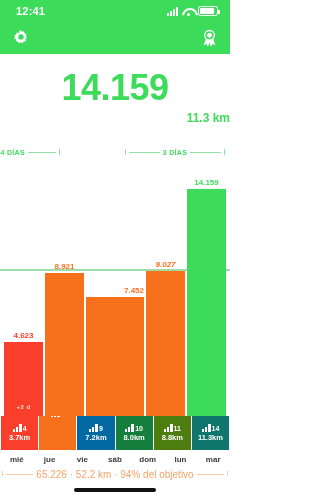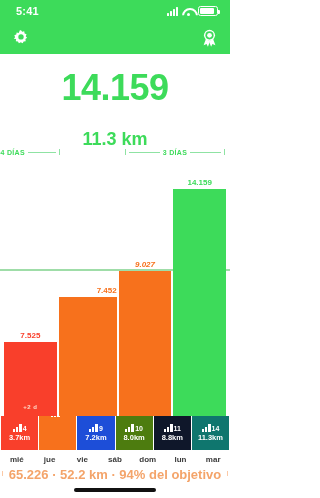--- a/index.html
+++ b/index.html
@@ -51,21 +51,21 @@
   }
   .iconbtn{ width:24px; height:24px; display:flex; align-items:center; justify-content:center; }
   .iconbtn svg{ display:block; }
 
   
   .totals{ padding-top:16px; text-align:center; }
   .steps{
     color:#3ddb5a; font-size:36px; font-weight:bold; letter-spacing:-.5px; line-height:1;
   }
   .dist{
-    color:#3ddb5a; font-size:18px; font-weight:bold; margin-top:23px;
+    color:#3ddb5a; font-size:12px; font-weight:bold; margin-top:5px;text-align:right;
   }
 
   
   .chart{
     position:absolute; left:0; right:0; top:146px; bottom:82px;
   }
   .brackets{ position:relative; height:14px; }
   .bracket{
     position:absolute; top:0; height:12px;
     display:flex; align-items:center; gap:3px;
@@ -133,34 +133,34 @@
   }
 
   
   .summary{
     position:absolute; left:0; right:0; bottom:18px; height:12px;
     display:flex; align-items:center; gap:3px; padding:0 2px;
   }
   .summary .ln{ flex:1; height:1px; background:#fcc9a6; }
   .summary .tick{ width:1px; height:5px; background:#fcc9a6; align-self:flex-start; margin-top:3px; }
   .summary .txt{
-    font-size:13px; font-weight:bold; color:#f4a46a; white-space:nowrap;
+    font-size:10px; font-weight:normal; color:#f4a46a; white-space:nowrap;
   }
 
   
   .home{
     position:absolute; bottom:6px; left:50%; transform:translateX(-50%);
     width:82px; height:4px; border-radius:2px; background:#111;
   }
 </style>
 </head>
 <body>
 
 <div class="statusbar">
-  <div class="sb-time">5:41</div>
+  <div class="sb-time">12:41</div>
   <div class="sb-right">
     <div class="bars">
         <i></i>
         <i></i>
         <i></i>
         <i></i>
       </div>
     <div class="wifi"></div>
     <div class="batt">
         <span></span>
@@ -205,26 +205,30 @@
       <span class="lbl">3 DÍAS</span>
       <span class="line"></span>
       <span class="tickR"></span>
     </div>
   </div>
 
   <div class="plot">
     <div class="goalline"></div>
     <div class="bars-row" id="bars-row">
         <div class="bar-col">
-          <div class="bar-val" style="color: rgb(249, 63, 43);">7.525</div>
+          <div class="bar-val" style="color: rgb(249, 63, 43);">4.623</div>
           <div class="bar-rect" style="height: 74px; background: rgb(249, 63, 43);">
             <span class="mini-goal">+2 d</span>
           </div>
         </div>
         <div class="bar-col">
+          <div class="bar-val" style="color: rgb(247, 113, 28);">8.921</div>
+          <div class="bar-rect" style="height: 143px; background: rgb(247, 113, 28);"></div>
+        </div>
+        <div class="bar-col">
           <div class="bar-val" style="color: rgb(247, 113, 28); margin-left: 38px;">7.452</div>
           <div class="bar-rect" style="height: 119px; background: rgb(247, 113, 28);"></div>
         </div>
         <div class="bar-col">
           <div class="bar-val" style="color: rgb(247, 113, 28); font-style: italic;">9.027</div>
           <div class="bar-rect" style="height: 145px; background: rgb(247, 113, 28);"></div>
         </div>
         <div class="bar-col">
           <div class="bar-val" style="color: rgb(61, 219, 90);">14.159</div>
           <div class="bar-rect" style="height: 227px; background: rgb(61, 219, 90);"></div>
@@ -249,43 +253,43 @@
       <div class="dc-top">
         <div class="stairs">
           <i></i>
           <i></i>
           <i></i>
         </div>
         <span class="dc-floors">8</span>
       </div>
       <div class="dc-km">7.1km</div>
     </div>
-    <div class="daycell" style="background: #1d4ed8;">
+    <div class="daycell" style="background: #0369a1;">
       <div class="dc-top">
         <div class="stairs">
           <i></i>
           <i></i>
           <i></i>
         </div>
         <span class="dc-floors">9</span>
       </div>
       <div class="dc-km">7.2km</div>
     </div>
-    <div class="daycell" style="background: #4d7c0f;">
+    <div class="daycell" style="background: #15803d;">
       <div class="dc-top">
         <div class="stairs">
           <i></i>
           <i></i>
           <i></i>
         </div>
         <span class="dc-floors">10</span>
       </div>
       <div class="dc-km">8.0km</div>
     </div>
-    <div class="daycell" style="background: #0f172a; justify-content: center;">
+    <div class="daycell" style="background: #4d7c0f; justify-content: center;">
       <div class="dc-top">
         <div class="stairs">
           <i></i>
           <i></i>
           <i></i>
         </div>
         <span class="dc-floors">11</span>
       </div>
       <div class="dc-km">8.8km</div>
     </div>

